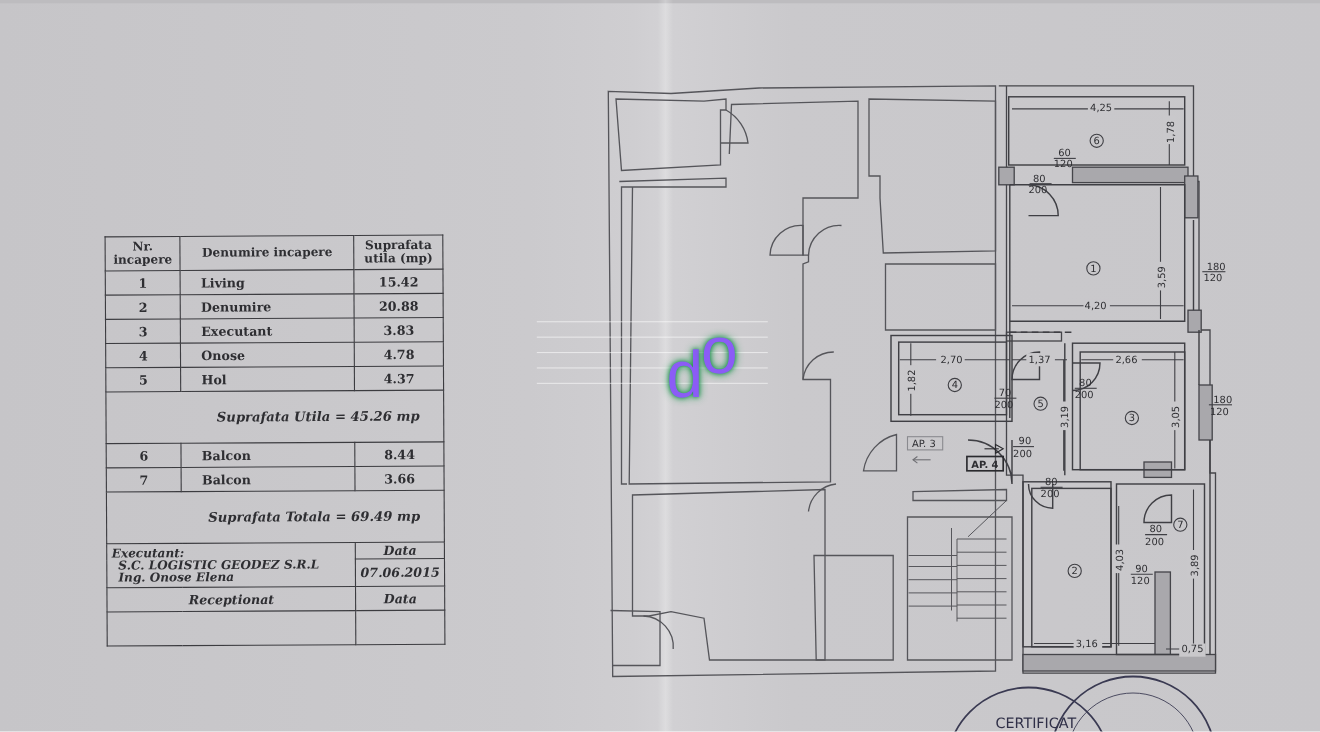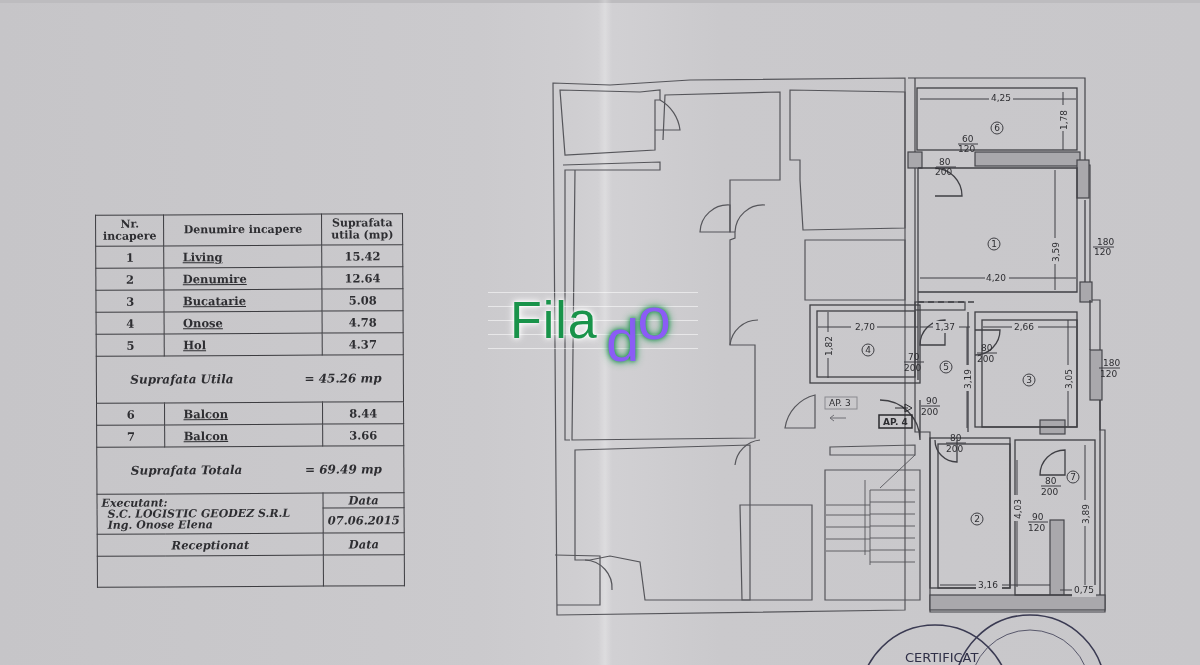--- a/index.html
+++ b/index.html
@@ -15,23 +15,23 @@
 
   
   .room-table {
     position:absolute; left:96px; top:214px; width:308px;
     border-collapse:collapse; font-size:11.5px; font-weight:bold;
     transform: rotate(-0.3deg);
   }
   .room-table td, .room-table th { border:1.4px solid #3c3c40; padding:0; text-align:center; }
   .room-table th { font-weight:bold; font-size:11px; line-height:12px; height:30px; }
   .room-table td { height:21px; }
-  .room-table td.name { text-align:left; padding-left:18px;text-decoration:underline; }
+  .room-table td.name { text-align:left; padding-left:18px; }
   .room-table tr.total td { height:46px; font-style:italic; font-size:12px; }
-  .room-table tr.total .lbl { display:inline-block; width:170px; text-align:left; padding-left:12px; }
+  .room-table tr.total .lbl { display:inline-block; width:170px; text-align:right; padding-left:12px; }
   .room-table .exec { text-align:left; font-style:italic; font-size:11px; line-height:11px; padding:3px 4px; }
   .room-table .exec div.sub { padding-left:6px; }
   .room-table .it { font-style:italic; }
 
   
   svg.plan { position:absolute; left:0; top:0; }
   .dim { font-family:"DejaVu Sans", sans-serif; font-size:9px; fill:#2e2e32; }
   .dimv { font-family:"DejaVu Sans", sans-serif; font-size:9px; fill:#2e2e32; }
 
   
@@ -70,26 +70,26 @@
     </th>
   </tr>
   <tr>
     <td>1</td>
     <td class="name">Living</td>
     <td>15.42</td>
   </tr>
   <tr>
     <td>2</td>
     <td class="name">Denumire</td>
-    <td>12.64</td>
+    <td>20.88</td>
   </tr>
   <tr>
     <td>3</td>
-    <td class="name">Bucatarie</td>
-    <td>5.08</td>
+    <td class="name">Executant</td>
+    <td>3.83</td>
   </tr>
   <tr>
     <td>4</td>
     <td class="name">Onose</td>
     <td>4.78</td>
   </tr>
   <tr>
     <td>5</td>
     <td class="name">Hol</td>
     <td>4.37</td>
@@ -355,17 +355,16 @@
 </svg>
 
 <div class="logo">
   <div class="logo-lines">
     <div style="top:8px"></div>
     <div style="top:22px"></div>
     <div style="top:36px"></div>
     <div style="top:50px"></div>
     <div style="top:64px"></div>
   </div>
-  <div class="logo-text">Fila</div>
   <div class="logo-do">
     <span class="d">d</span><span class="o">o</span>
   </div>
 </div>
 
 </body></html>

